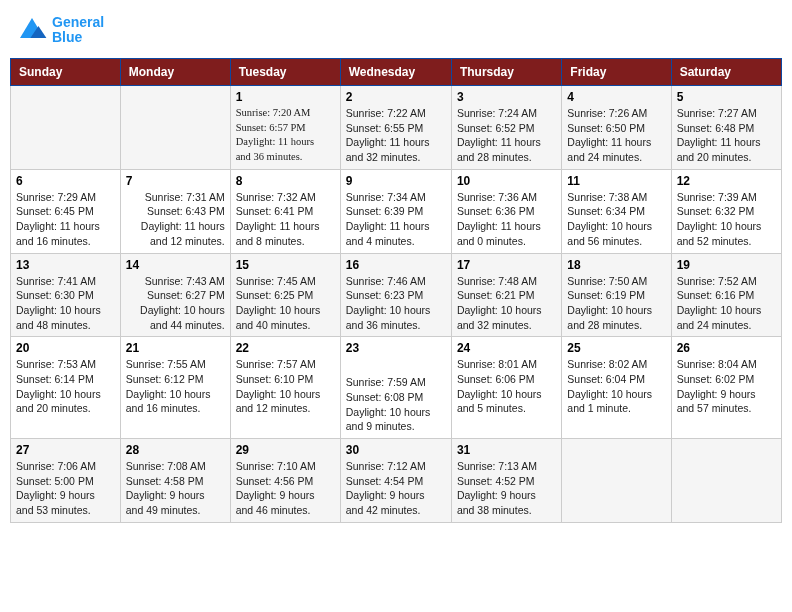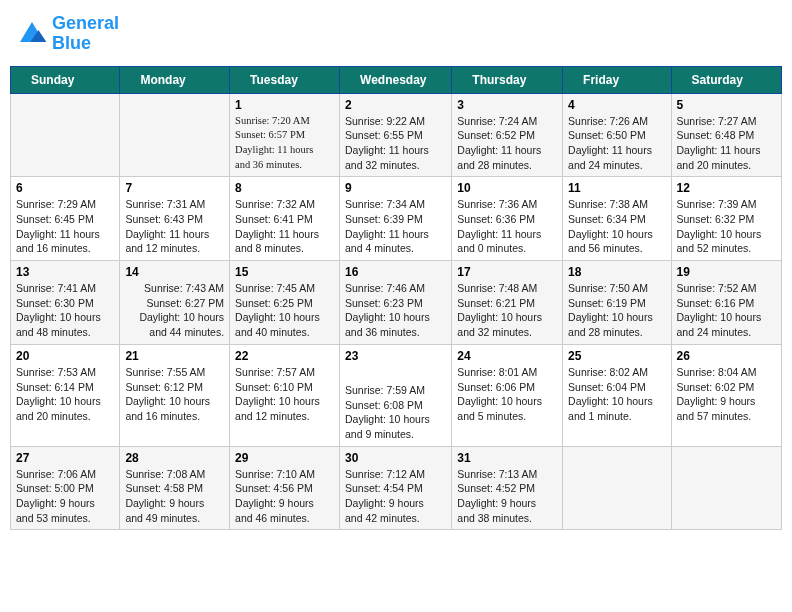--- a/index.html
+++ b/index.html
@@ -16,21 +16,21 @@
       align-items: flex-start;
       margin-bottom: 8px;
       padding: 4px 6px;
     }
     .logo {
       display: flex;
       align-items: center;
       gap: 4px;
     }
     .logo-text {
-      font-size: 18px;
+      font-size: 14px;
       font-weight: bold;
       color: #1a1a1a;
       line-height: 1.1;
     }
     .logo-text span {
       color: #2196F3;
     }
     .logo-icon {
       width: 32px;
       height: 32px;
@@ -46,25 +46,25 @@
     .subtitle {
       font-size: 14px;
       color: #333;
     }
     table {
       width: 100%;
       border-collapse: collapse;
       font-size: 11px;
     }
     thead th {
-      background-color: #0f766e;
+      background-color: #7f1d1d;
       color: #fff;
       font-weight: bold;
       font-size: 12px;
-      padding: 6px 20px;
+      padding: 6px 8px;
       text-align: left;
       border: 1px solid #0d47a1;
     }
     tbody td {
       border: 1px solid #ccc;
       vertical-align: top;
       padding: 4px 5px;
       height: 80px;
       width: 113px;
     }
@@ -123,21 +123,21 @@
         <td class="empty-cell"></td>
         <td>
           <span class="day-num">1</span>
           <div class="day-info" style="white-space: pre-line; font-family: Liberation Serif, serif;">Sunrise: 7:20 AM
 Sunset: 6:57 PM
 Daylight: 11 hours
 and 36 minutes.</div>
         </td>
         <td>
           <span class="day-num">2</span>
-          <div class="day-info" style="white-space: pre-line;">Sunrise: 9:22 AM
+          <div class="day-info" style="white-space: pre-line;">Sunrise: 7:22 AM
 Sunset: 6:55 PM
 Daylight: 11 hours
 and 32 minutes.</div>
         </td>
         <td>
           <span class="day-num">3</span>
           <div class="day-info" style="white-space: pre-line;">Sunrise: 7:24 AM
 Sunset: 6:52 PM
 Daylight: 11 hours
 and 28 minutes.</div>
@@ -160,21 +160,21 @@
       <tr>
         <td>
           <span class="day-num">6</span>
           <div class="day-info" style="white-space: pre-line;">Sunrise: 7:29 AM
 Sunset: 6:45 PM
 Daylight: 11 hours
 and 16 minutes.</div>
         </td>
         <td>
           <span class="day-num">7</span>
-          <div class="day-info" style="white-space: pre-line;">Sunrise: 7:31 AM
+          <div class="day-info" style="white-space: pre-line; text-align: right;">Sunrise: 7:31 AM
 Sunset: 6:43 PM
 Daylight: 11 hours
 and 12 minutes.</div>
         </td>
         <td>
           <span class="day-num">8</span>
           <div class="day-info" style="white-space: pre-line;">Sunrise: 7:32 AM
 Sunset: 6:41 PM
 Daylight: 11 hours
 and 8 minutes.</div>

